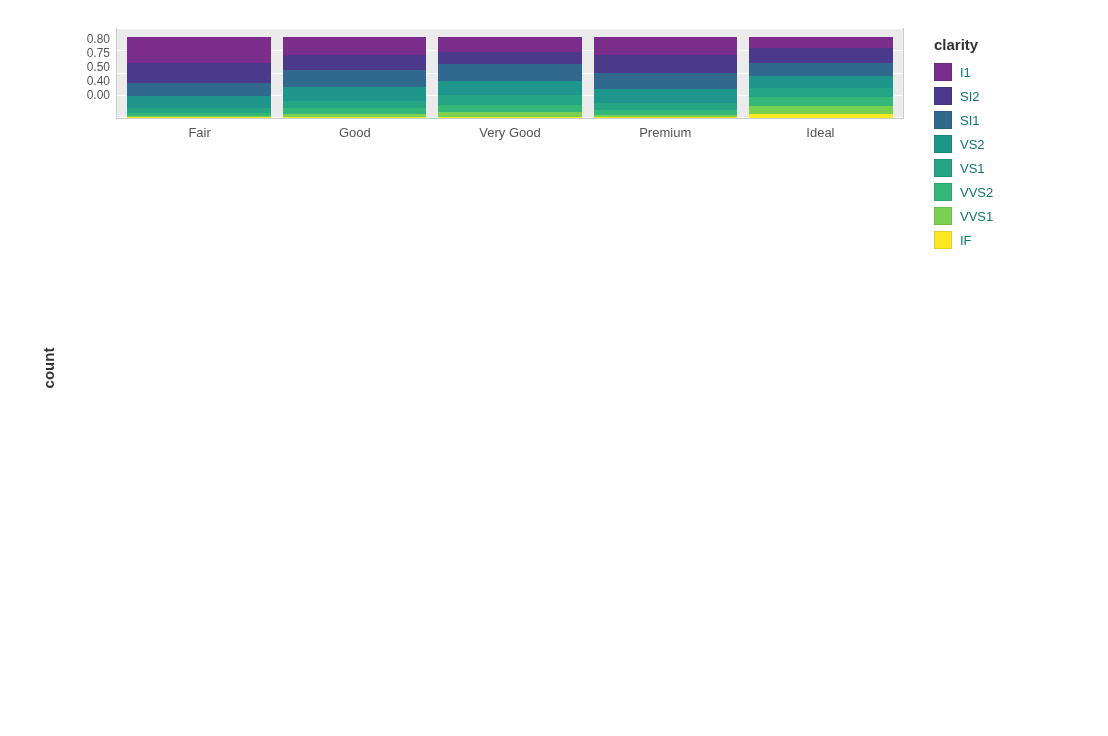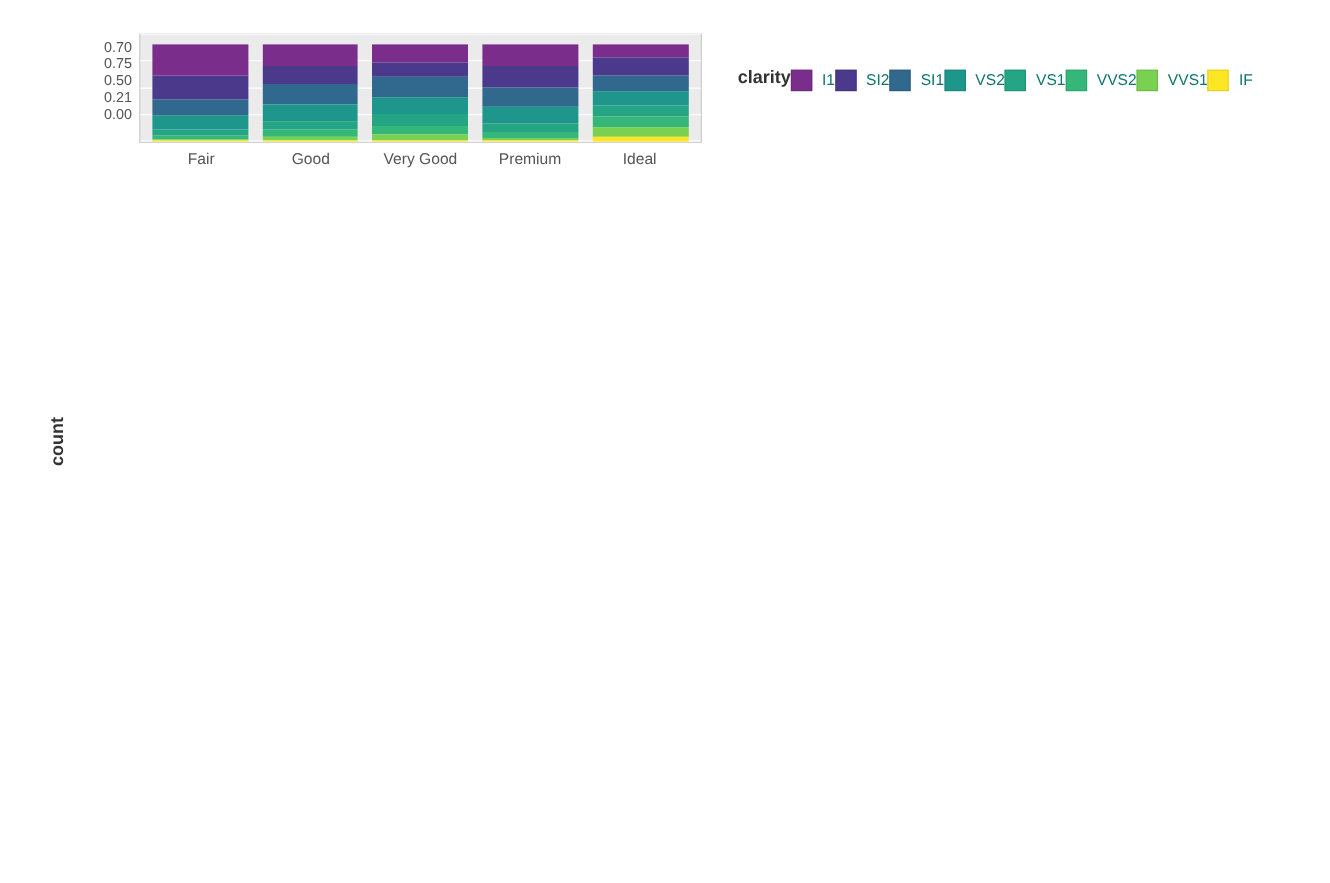--- a/index.html
+++ b/index.html
@@ -117,23 +117,23 @@
     }
     .x-axis-label {
       text-align: center;
       font-size: 15px;
       font-weight: bold;
       color: #333;
       margin-top: 4px;
     }
     .legend {
       display: flex;
-      flex-direction: row;
+      flex-direction: column;
       margin-left: 30px;
-      margin-top: 28px;
+      margin-top: 8px;
       min-width: 110px;
     }
     .legend-title {
       font-size: 15px;
       font-weight: bold;
       color: #333;
       margin-bottom: 10px;
     }
     .legend-item {
       display: flex;
@@ -156,24 +156,24 @@
 <body>
 
 <div class="chart-container">
   <span class="y-axis-label">count</span>
 
   <div class="chart-area">
     <div class="plot-region">
       <div class="plot-with-yaxis">
 
         <div class="y-axis-ticks" id="y-ticks-container">
-        <div class="y-tick">0.70</div>
+        <div class="y-tick">0.80</div>
             <div class="y-tick">0.75</div>
             <div class="y-tick">0.50</div>
-            <div class="y-tick">0.21</div>
+            <div class="y-tick">0.40</div>
             <div class="y-tick">0.00</div>
           </div>
 
         <div class="bars-and-xaxis">
           <div class="bars-area" id="bars-area">
 
           <div class="grid-line" style="bottom: 0%;"></div>
               <div class="grid-line" style="bottom: 25%;"></div>
               <div class="grid-line" style="bottom: 50%;"></div>
               <div class="grid-line" style="bottom: 75%;"></div>

